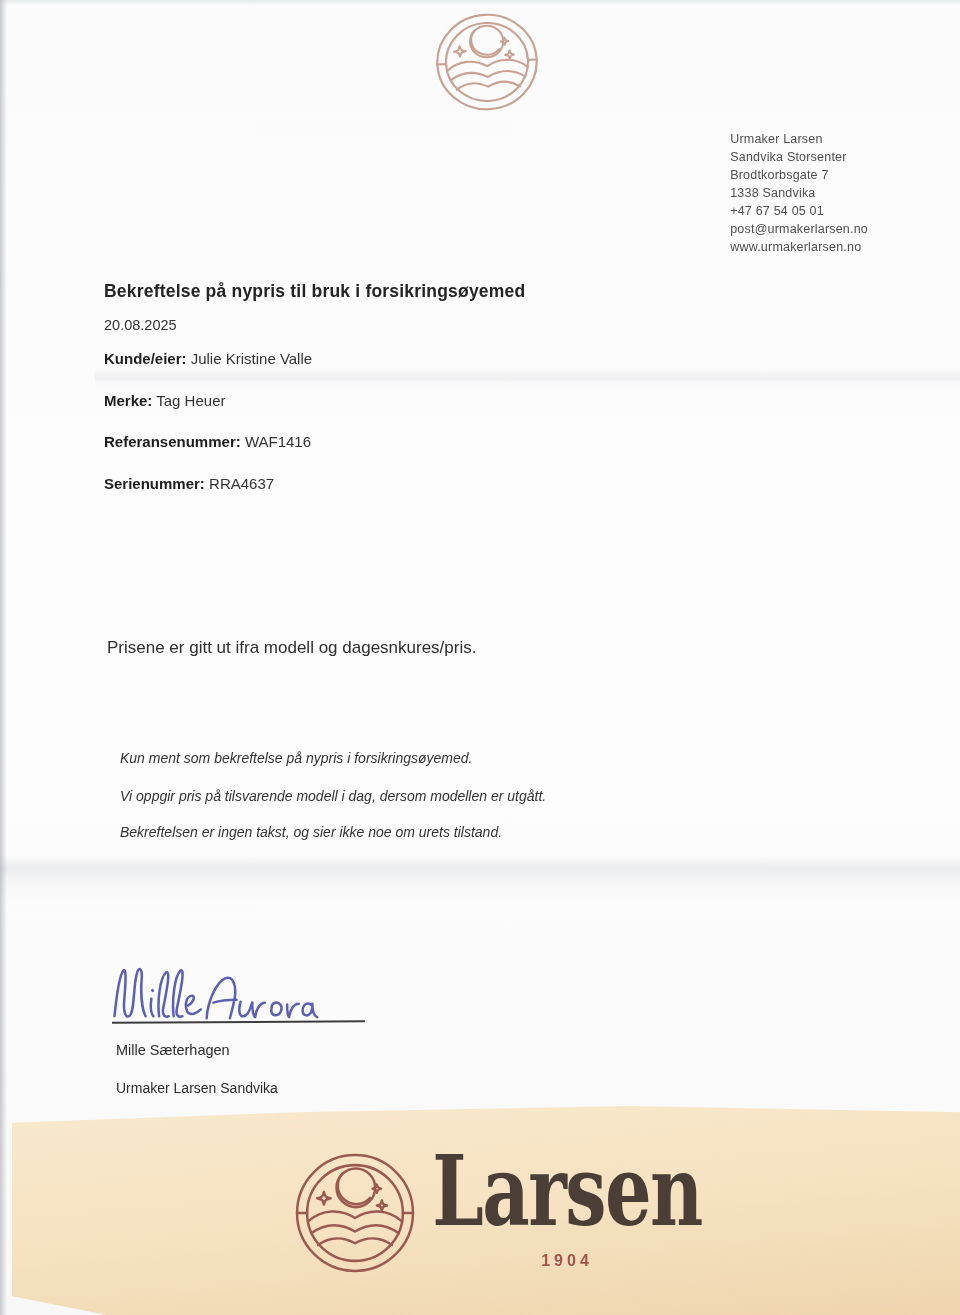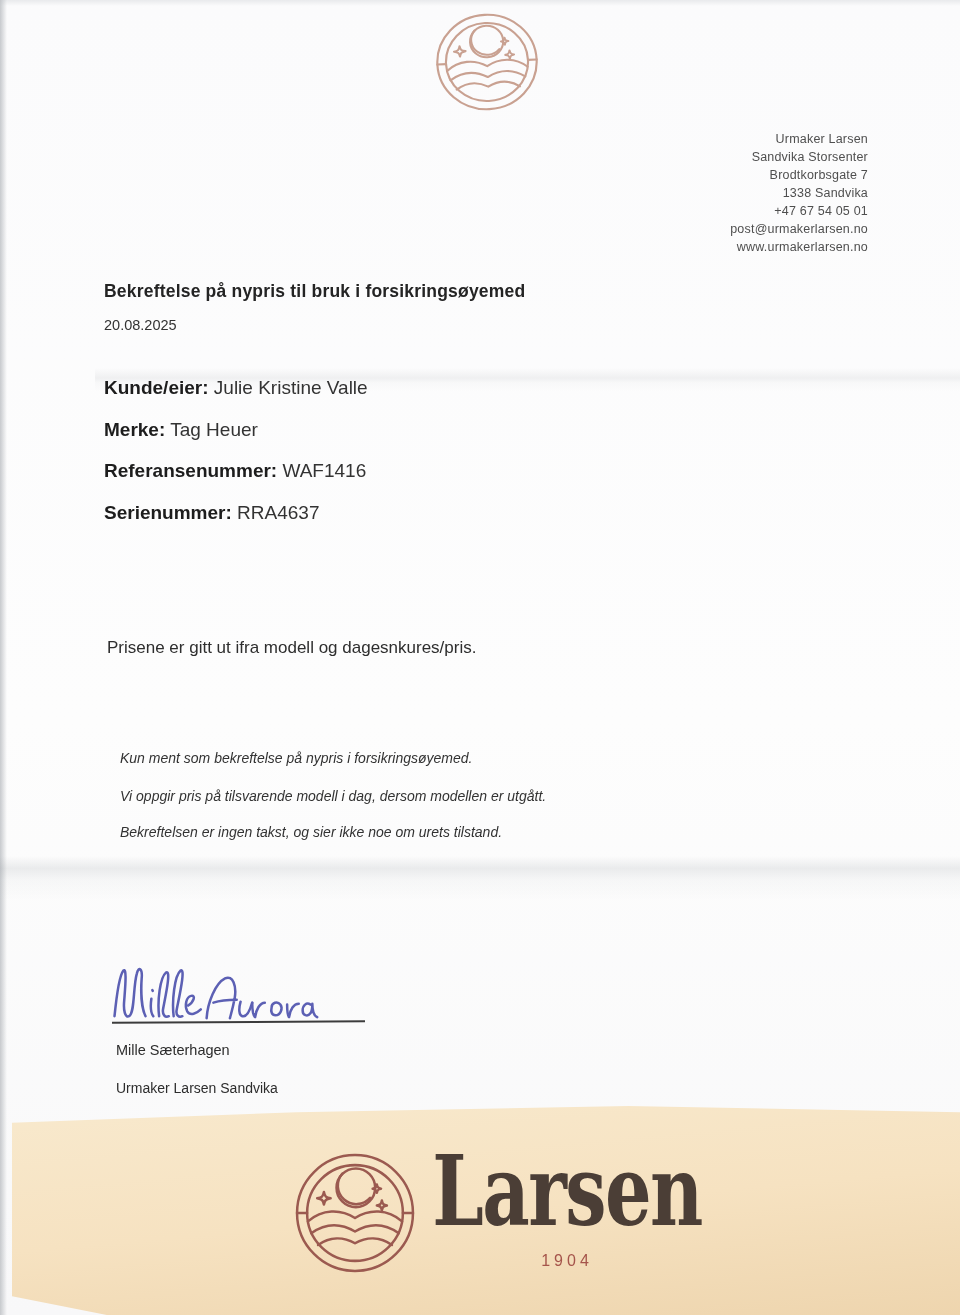--- a/index.html
+++ b/index.html
@@ -14,27 +14,27 @@
     background:linear-gradient(180deg,rgba(205,208,212,.4),rgba(205,208,212,0));}
   .crease-a{position:absolute;left:95px;right:0;top:368px;height:24px;pointer-events:none;
     background:linear-gradient(180deg,rgba(255,255,255,0) 0%,rgba(125,130,138,.10) 42%,rgba(150,155,160,.04) 62%,rgba(255,255,255,0) 100%);}
   .crease-b{position:absolute;left:0;right:0;top:856px;height:44px;pointer-events:none;
     background:linear-gradient(180deg,rgba(255,255,255,0) 0%,rgba(140,146,152,.16) 28%,rgba(170,175,180,.07) 55%,rgba(255,255,255,0) 100%);}
 
   .top-logo{position:absolute;left:428px;top:8px;width:118px;height:108px;color:#c9a191;
     transform:rotate(-3deg) scaleY(.95);}
   .top-logo svg{width:100%;height:100%;}
 
-  .address{position:absolute;right:92px;top:130px;text-align:right;
+  .address{position:absolute;right:92px;top:130px;text-align:left;
     font-size:12.5px;line-height:18px;color:#4f4f4f;letter-spacing:.2px;}
 
   .title{position:absolute;left:104px;top:281px;font-size:17.5px;font-weight:700;color:#242424;letter-spacing:.2px;}
   .date{position:absolute;left:104px;top:317px;font-size:14.5px;color:#333;}
 
-  .field{position:absolute;left:104px;font-size:19px;color:#333;margin-top:27px;}
+  .field{position:absolute;left:104px;font-size:15px;color:#333;}
   .field b{color:#1d1d1d;}
   .f0{top:350px}.f1{top:392px}.f2{top:433px}.f3{top:475px}
 
   .price-line{position:absolute;left:107px;top:595px;font-size:15px;color:#2e2e2e;}
   .price-note{position:absolute;left:107px;top:638px;font-size:17px;color:#2e2e2e;}
 
   .disc{position:absolute;left:120px;font-size:14px;font-style:italic;color:#323232;}
   .d0{top:750px}.d1{top:788px}.d2{top:824px}
 
   .sig-svg{position:absolute;left:108px;top:960px;width:238px;height:64px;color:#5c60b4;}
@@ -44,21 +44,21 @@
   .sig-company{position:absolute;left:116px;top:1080px;font-size:14px;color:#2d2d2d;}
 
   .banner{position:absolute;left:12px;top:1106px;width:948px;height:209px;
     background:linear-gradient(175deg,#f8e9cd 0%,#f6e2c1 50%,#eed5ae 100%);
     clip-path:polygon(0 8%,30% 3%,65% 0%,100% 3%,100% 100%,10% 100%,0 91%);}
   .banner-logo{position:absolute;left:278px;top:44px;width:130px;height:126px;color:#9b5a50;}
   .banner-logo svg{width:100%;height:100%;}
   .brand{position:absolute;left:555px;top:36px;transform:translateX(-50%) scale(.78,1.04);transform-origin:center top;
     font-family:"DejaVu Serif",serif;font-weight:700;font-size:94px;line-height:94px;color:#4b3e36;letter-spacing:-2px;white-space:nowrap;}
   .year{position:absolute;left:555px;top:146px;transform:translateX(-50%);
-    font-size:16px;font-weight:400;letter-spacing:4px;color:#a5544b;}
+    font-size:16px;font-weight:700;letter-spacing:4px;color:#a5544b;}
 </style>
 </head>
 <body>
 
 <svg width="0" height="0" style="position:absolute" aria-hidden="true">
   <defs>
     <g id="emblem" fill="none" stroke="currentColor" stroke-width="3" stroke-linecap="round" stroke-linejoin="round">
       <circle cx="75" cy="75" r="69"></circle>
       <circle cx="75" cy="75" r="57"></circle>
       <path d="M6,75 L18,75 M132,75 L144,75"></path>

